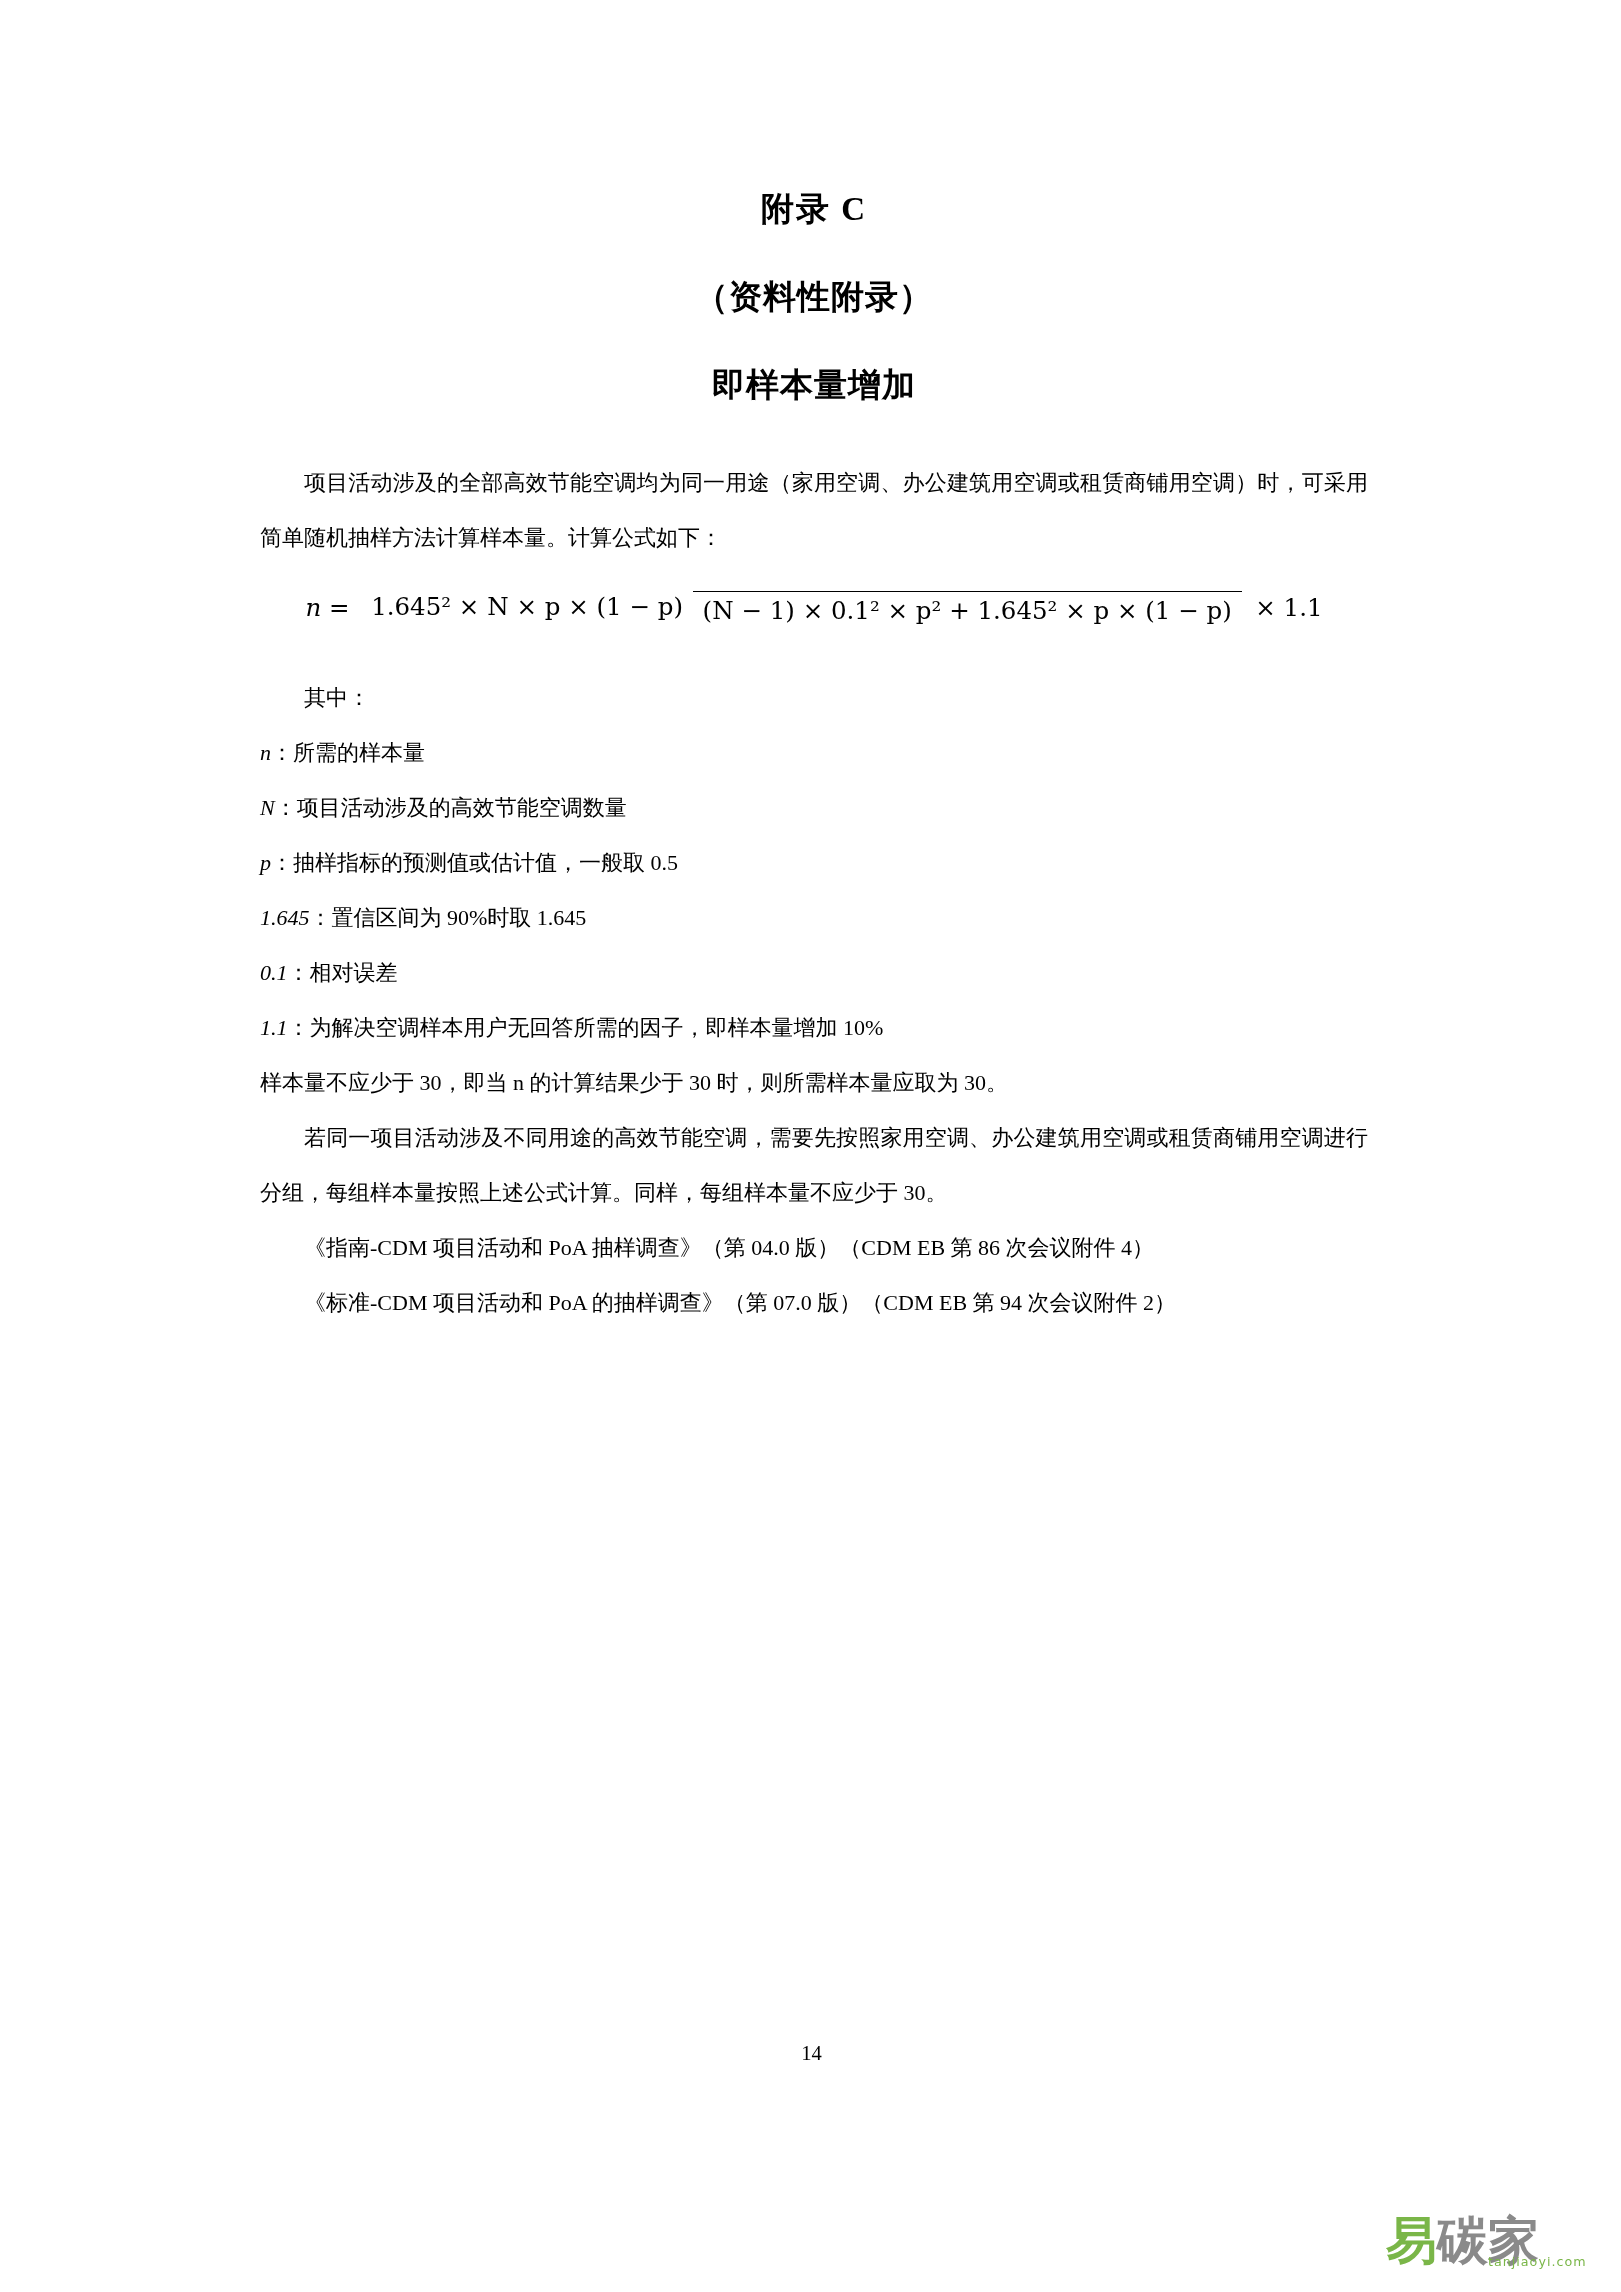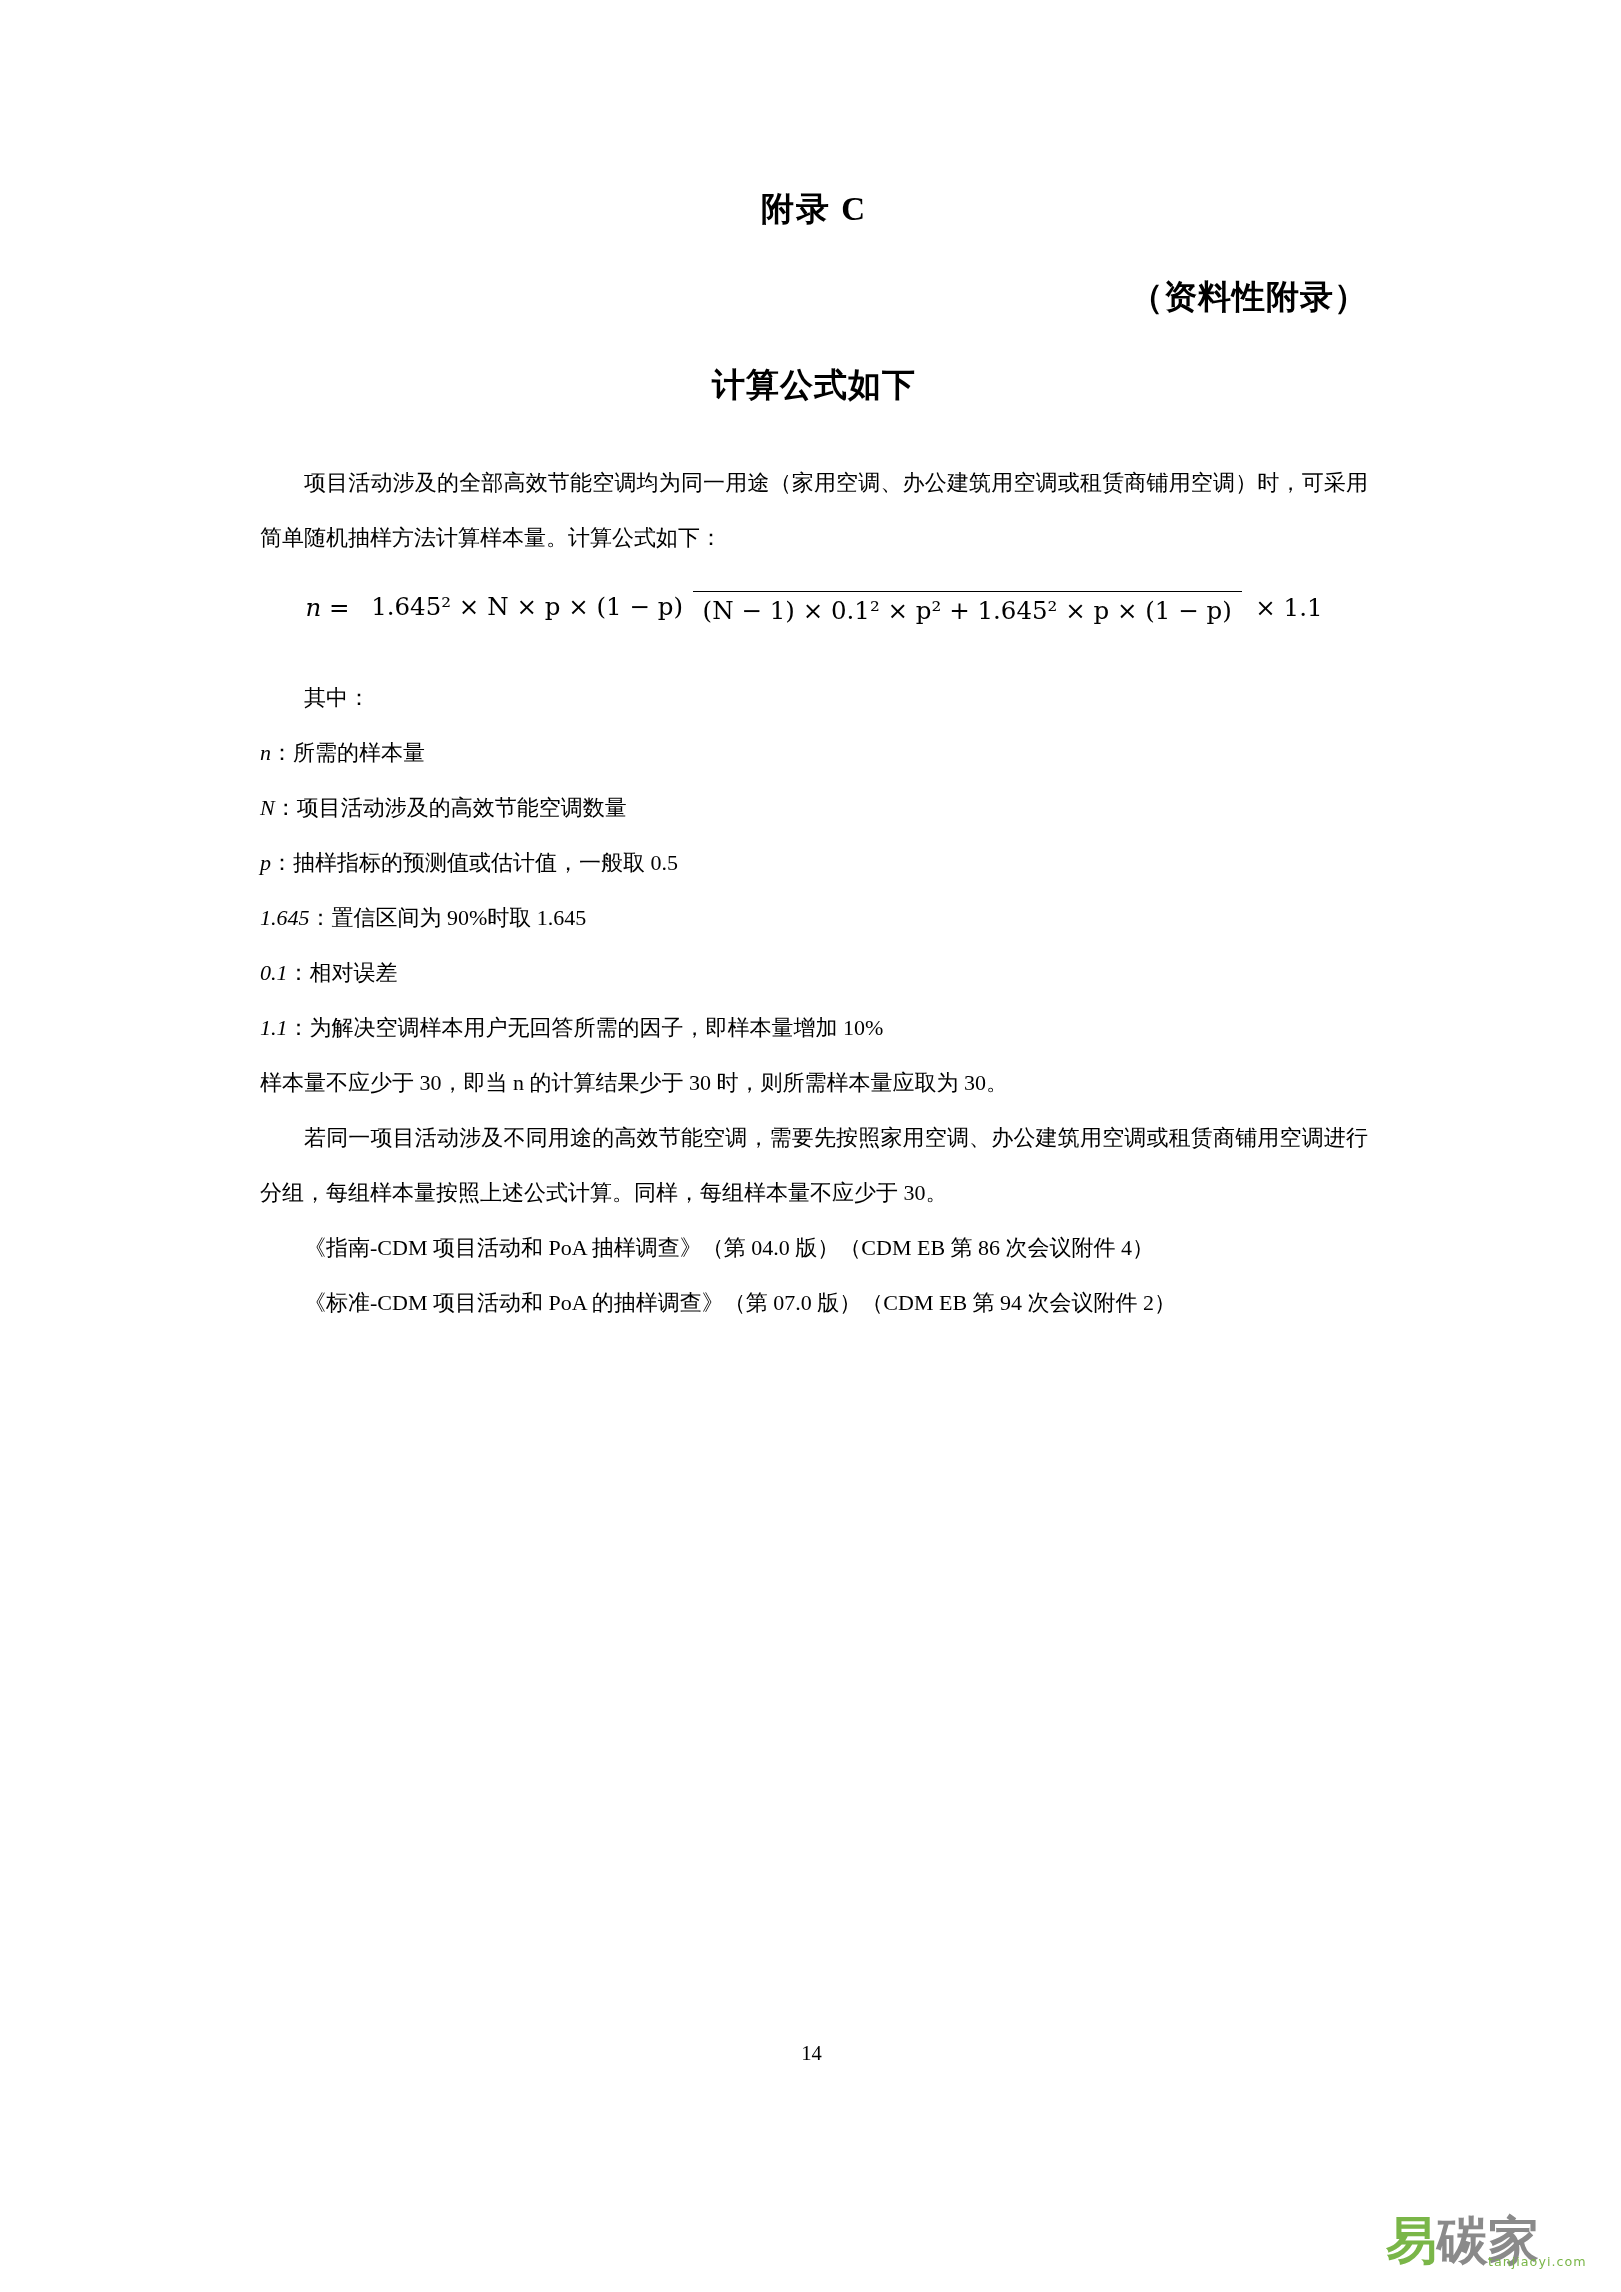--- a/index.html
+++ b/index.html
@@ -26,21 +26,21 @@
     width: 1108px;
   }
   .title-1 {
     text-align: center;
     font-size: 33px;
     font-weight: bold;
     letter-spacing: 2px;
     margin: 0 0 43px 0;
   }
   .title-2 {
-    text-align: right;
+    text-align: center;
     font-size: 33px;
     font-weight: bold;
     letter-spacing: 1px;
     margin: 0 0 43px 0;
   }
   .title-3 {
     text-align: center;
     font-size: 33px;
     font-weight: bold;
     letter-spacing: 1px;
@@ -145,21 +145,21 @@
 </style>
 </head>
 <body>
 
 <div class="page">
 
   <div class="content">
 
     <h1 class="title-1">附录 C</h1>
     <h2 class="title-2">（资料性附录）</h2>
-    <h2 class="title-3">计算公式如下</h2>
+    <h2 class="title-3">即样本量增加</h2>
 
     <p class="body-text indent">项目活动涉及的全部高效节能空调均为同一用途（家用空调、办公建筑用空调或租赁商铺用空调）时，可采用简单随机抽样方法计算样本量。计算公式如下：</p>
 
     <div class="formula-block">
       <span class="formula">
         <span class="lhs">n =</span>
         <span class="frac">
           <span class="num">1.645² × N × p × (1 − p)</span>
           <span class="den">(N − 1) × 0.1² × p² + 1.645² × p × (1 − p)</span>
         </span>

